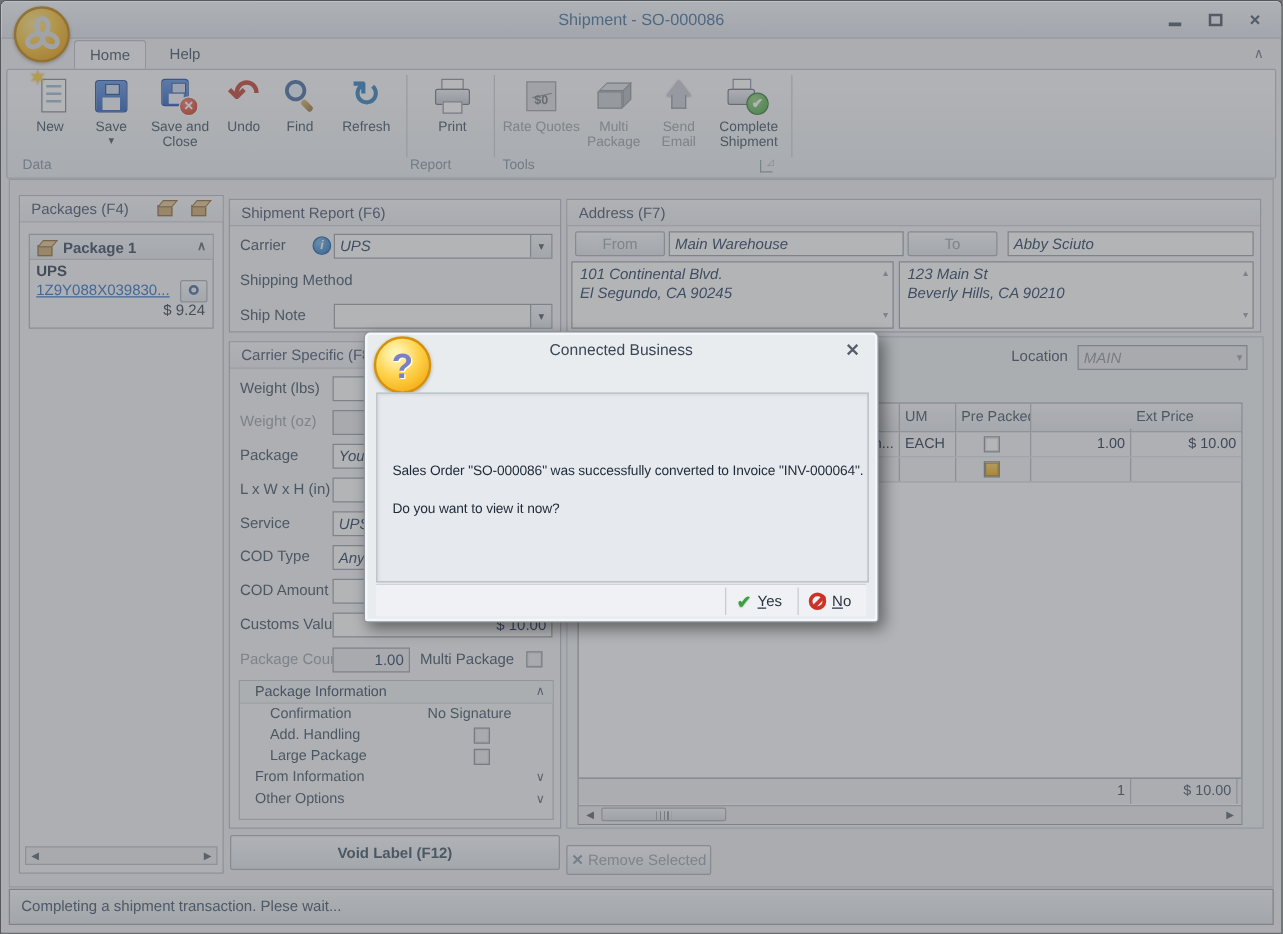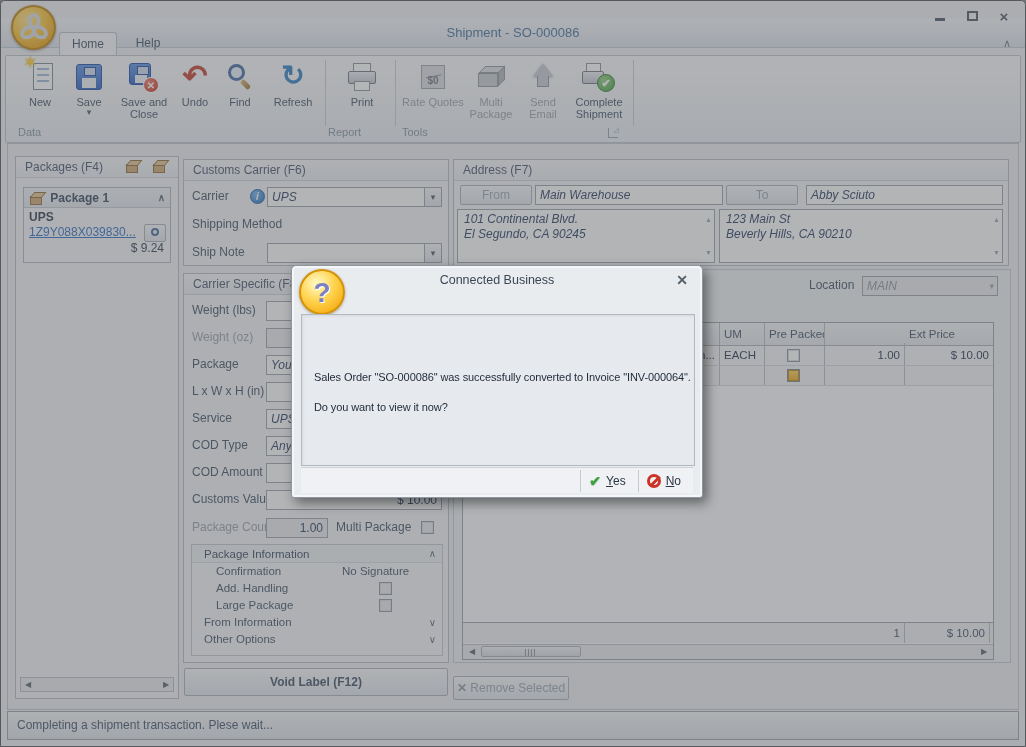--- a/index.html
+++ b/index.html
@@ -3,21 +3,21 @@
 <meta charset="utf-8">
 <style>
   * { box-sizing: border-box; margin: 0; padding: 0; }
   html,body { width:1026px; height:747px; background:#6f7173; }
   body { font-family:"Liberation Sans", sans-serif; }
 
   
   .window { position:relative; width:1026px; height:747px; background:#eef0f3;
             border:1px solid #55595e; border-radius:5px 5px 0 0; overflow:hidden;
             font-size:12px; color:#33445c; }
-  .titlebar { position:absolute; top:17px; left:0; right:0; height:30px;
+  .titlebar { position:absolute; top:0; left:0; right:0; height:30px;
               background:linear-gradient(#f5f8fb,#dde4ec); border-bottom:1px solid #c2c9d1; }
   .title-text { text-align:center; line-height:30px; color:#3f6e9a; font-size:13px; }
   .winbtn { position:absolute; top:8px; width:22px; height:15px; text-align:center; cursor:default; }
   .winbtn span { display:inline-block; }
   .min-glyph { width:10px; height:3px; background:#4a5563; margin-top:9px; }
   .max-glyph { width:11px; height:10px; border:2px solid #4a5563; margin-top:2px; }
   .close-glyph { color:#4a5563; font-weight:bold; font-size:15px; line-height:15px; }
   .app-icon { position:absolute; top:4px; left:10px; width:45px; height:45px; border-radius:50%;
               background:radial-gradient(circle at 35% 30%, #ffe28a 0%, #fbc73a 40%, #e89b07 85%);
               border:2px solid #bb8008; box-shadow:0 1px 3px rgba(0,0,0,.35); z-index:5;
@@ -305,21 +305,21 @@
       <div style="padding:2px 6px 0; text-align:right; color:#2c3a4e;">$ 9.24</div>
     </div>
 
     <div class="hscroll" style="left:4px; right:4px; bottom:6px;">
       <span class="hs-arrow" style="left:0;">◀</span>
       <span class="hs-arrow" style="right:0;">▶</span>
     </div>
   </div>
 
   <div class="group" style="left:182px; top:158px; width:266px; height:107px;">
-    <div class="gtitle">Customs Carrier (F6)</div>
+    <div class="gtitle">Shipment Report (F6)</div>
     <span class="flabel" style="top:26px;">Carrier</span>
     <span class="infoi" style="left:66px; top:29px;">i</span>
     <div class="input combo" style="left:83px; top:27px; width:175px;">UPS</div>
     <span class="flabel" style="top:54px;">Shipping Method</span>
     <span class="flabel" style="top:82px;">Ship Note</span>
     <div class="input combo" style="left:83px; top:83px; width:175px;"></div>
   </div>
 
   <div class="group" style="left:452px; top:158px; width:556px; height:107px;">
     <div class="gtitle">Address (F7)</div>

